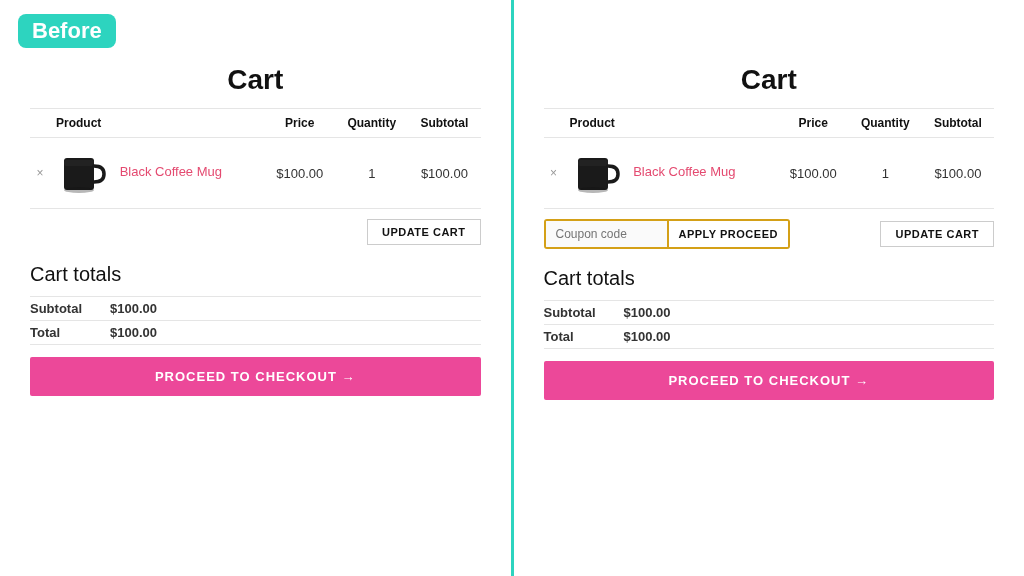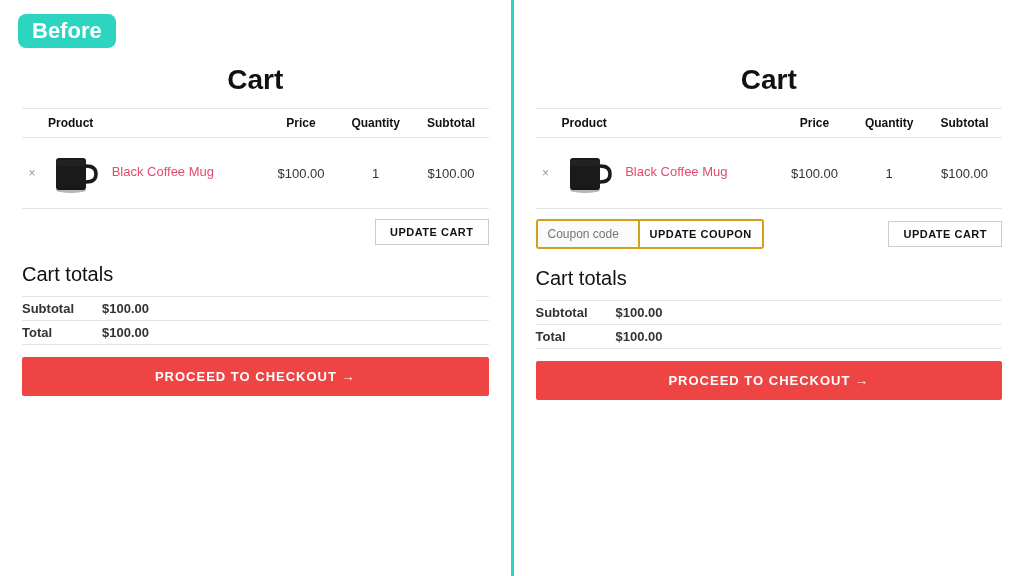--- a/index.html
+++ b/index.html
@@ -7,21 +7,21 @@
       font-family: -apple-system, BlinkMacSystemFont, 'Segoe UI', Helvetica, Arial, sans-serif;
       background: #fff;
       width: 1024px;
       height: 576px;
       display: flex;
       align-items: stretch;
       overflow: hidden;
     }
     .panel {
       flex: 1;
-      padding: 20px 22px;
+      padding: 20px 30px;
       position: relative;
       display: flex;
       flex-direction: column;
       align-items: center;
     }
     .panel-before {
       border-right: 3px solid #2dd4bf;
     }
     .badge {
       position: absolute;
@@ -97,21 +97,21 @@
       border-radius: 3px;
       overflow: hidden;
     }
     .coupon-input {
       border: none;
       outline: none;
       padding: 6px 10px;
       font-size: 12px;
       color: #aaa;
       background: #fafafa;
-      width: 100px;
+      width: 121px;
     }
     .apply-coupon-btn {
       background: #fff;
       border: none;
       border-left: 2px solid #d4a017;
       padding: 6px 10px;
       font-size: 11px;
       font-weight: 700;
       color: #111;
       cursor: pointer;
@@ -156,21 +156,21 @@
     .totals-table td:first-child {
       font-weight: 600;
       width: 80px;
     }
     .totals-table td:last-child {
       font-weight: 700;
     }
     .checkout-btn {
       display: block;
       width: 100%;
-      background: #ef4444;
+      background: #ec4899;
       color: #fff;
       border: none;
       padding: 12px 0;
       font-size: 13px;
       font-weight: 700;
       letter-spacing: 1px;
       text-transform: uppercase;
       cursor: pointer;
       border-radius: 2px;
     }
@@ -261,21 +261,21 @@
         <td>$100.00</td>
         <td>1</td>
         <td>$100.00</td>
       </tr>
     </tbody>
   </table>
 
   <div class="coupon-update-row">
     <div class="coupon-area">
       <input class="coupon-input" type="text" placeholder="Coupon code" style="">
-      <button class="apply-coupon-btn">UPDATE COUPON</button>
+      <button class="apply-coupon-btn">APPLY PROCEED</button>
     </div>
     <button class="update-cart-btn">UPDATE CART</button>
   </div>
 
   <div class="cart-totals">
     <div class="cart-totals-title">Cart totals</div>
     <table class="totals-table">
       <tbody>
           <tr>
         <td>Subtotal</td>

